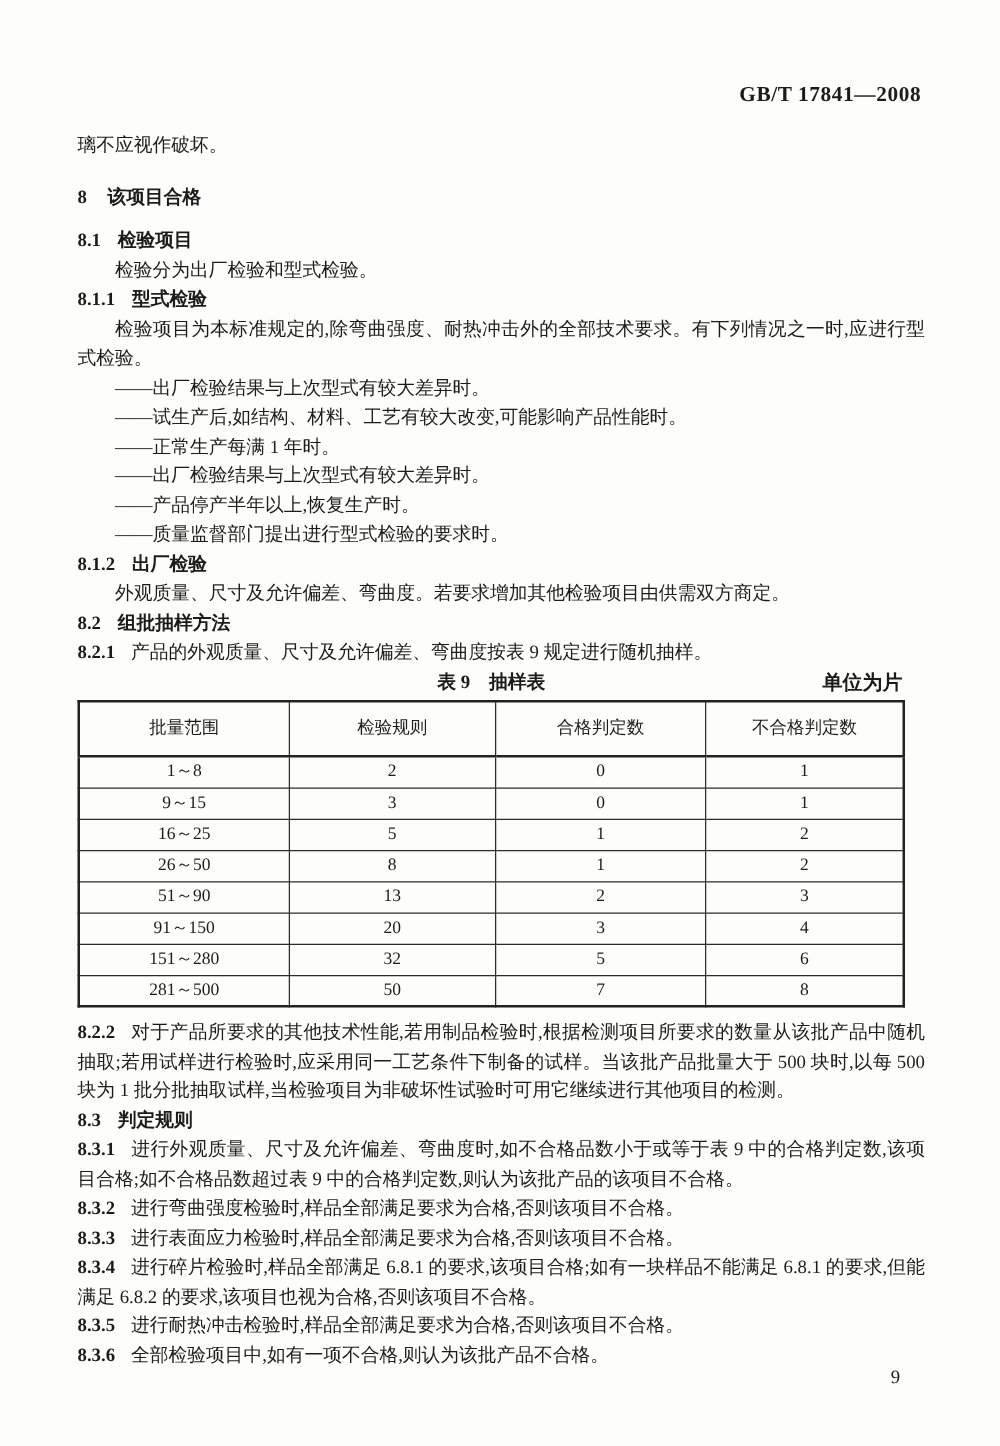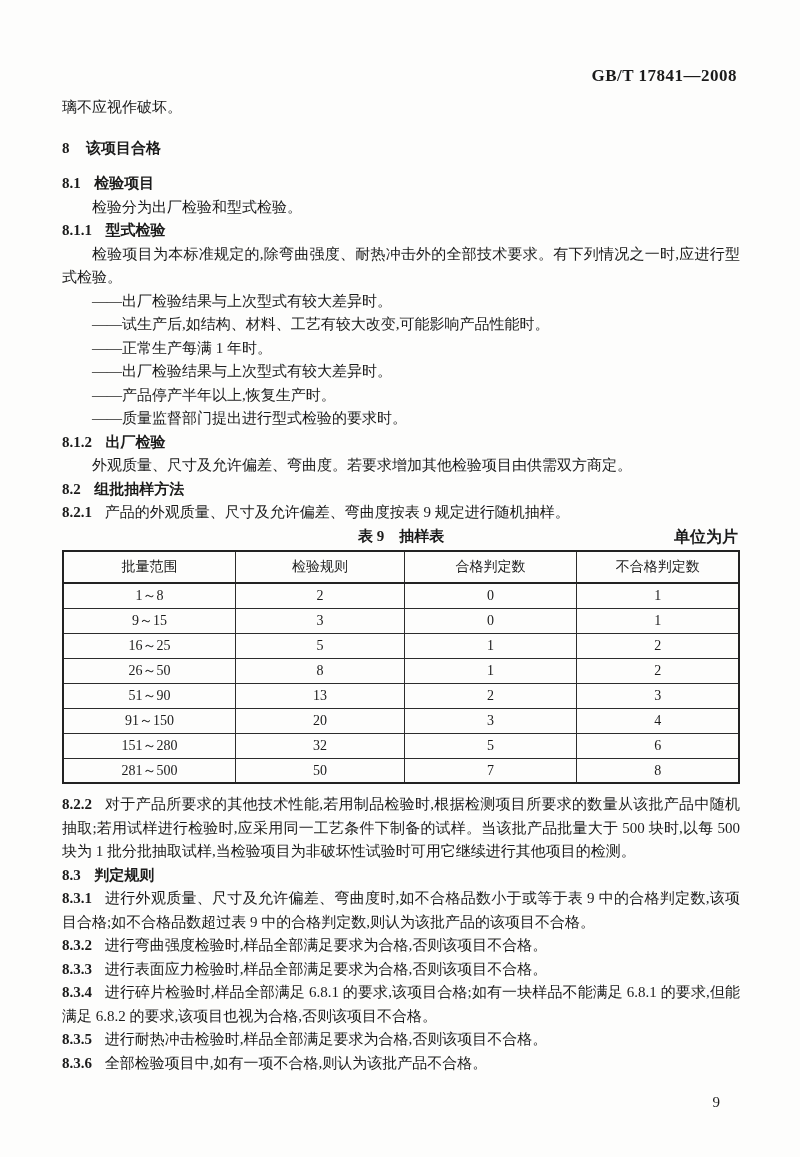--- a/index.html
+++ b/index.html
@@ -15,21 +15,21 @@
   .doc-header {
     position: absolute;
     top: 66px;
     right: 63px;
     font-weight: bold;
     font-size: 17px;
     letter-spacing: 0.5px;
   }
   .content {
     position: absolute;
-    top: 96px;
+    top: 106px;
     left: 62px;
     width: 678px;
     font-size: 15px;
     line-height: 23.5px;
   }
   .blk { text-align: justify; }
   .blk.continuation { }
   .blk.chapter {
     font-weight: bold;
     margin: 17px 0 12px 0;
@@ -38,21 +38,21 @@
   .blk.section {
     font-weight: bold;
     text-align: left;
   }
   .blk.para { text-indent: 2em; }
   .blk.dash { text-indent: 2em; }
   .blk.clause { }
   .num-chapter { margin-right: 1.1em; }
   .num-section { margin-right: 0.9em; }
   .clause-num { font-weight: bold; margin-right: 0.85em; white-space: nowrap; }
-  .table-block { margin: 0 0 9px 0; }
+  .table-block { margin: 0 16px 9px 0; }
   .caption-row {
     position: relative;
     text-align: center;
     line-height: 23.5px;
     margin-bottom: 2px;
   }
   .caption-row .caption { font-weight: bold; font-size: 15px; }
   .caption-row .unit {
     position: absolute;
     right: 2px;
@@ -68,21 +68,21 @@
   }
   table.sampling th, table.sampling td {
     border: 1px solid #2c2c2c;
     text-align: center;
     vertical-align: middle;
     font-size: 14px;
     font-weight: normal;
     padding: 0 4px;
   }
   table.sampling thead th {
-    height: 32px;
+    height: 44px;
     border-bottom: 2px solid #222;
   }
   table.sampling tbody td { height: 25px; }
   .page-number {
     position: absolute;
     top: 1094px;
     right: 80px;
     font-size: 15px;
   }
 </style>

